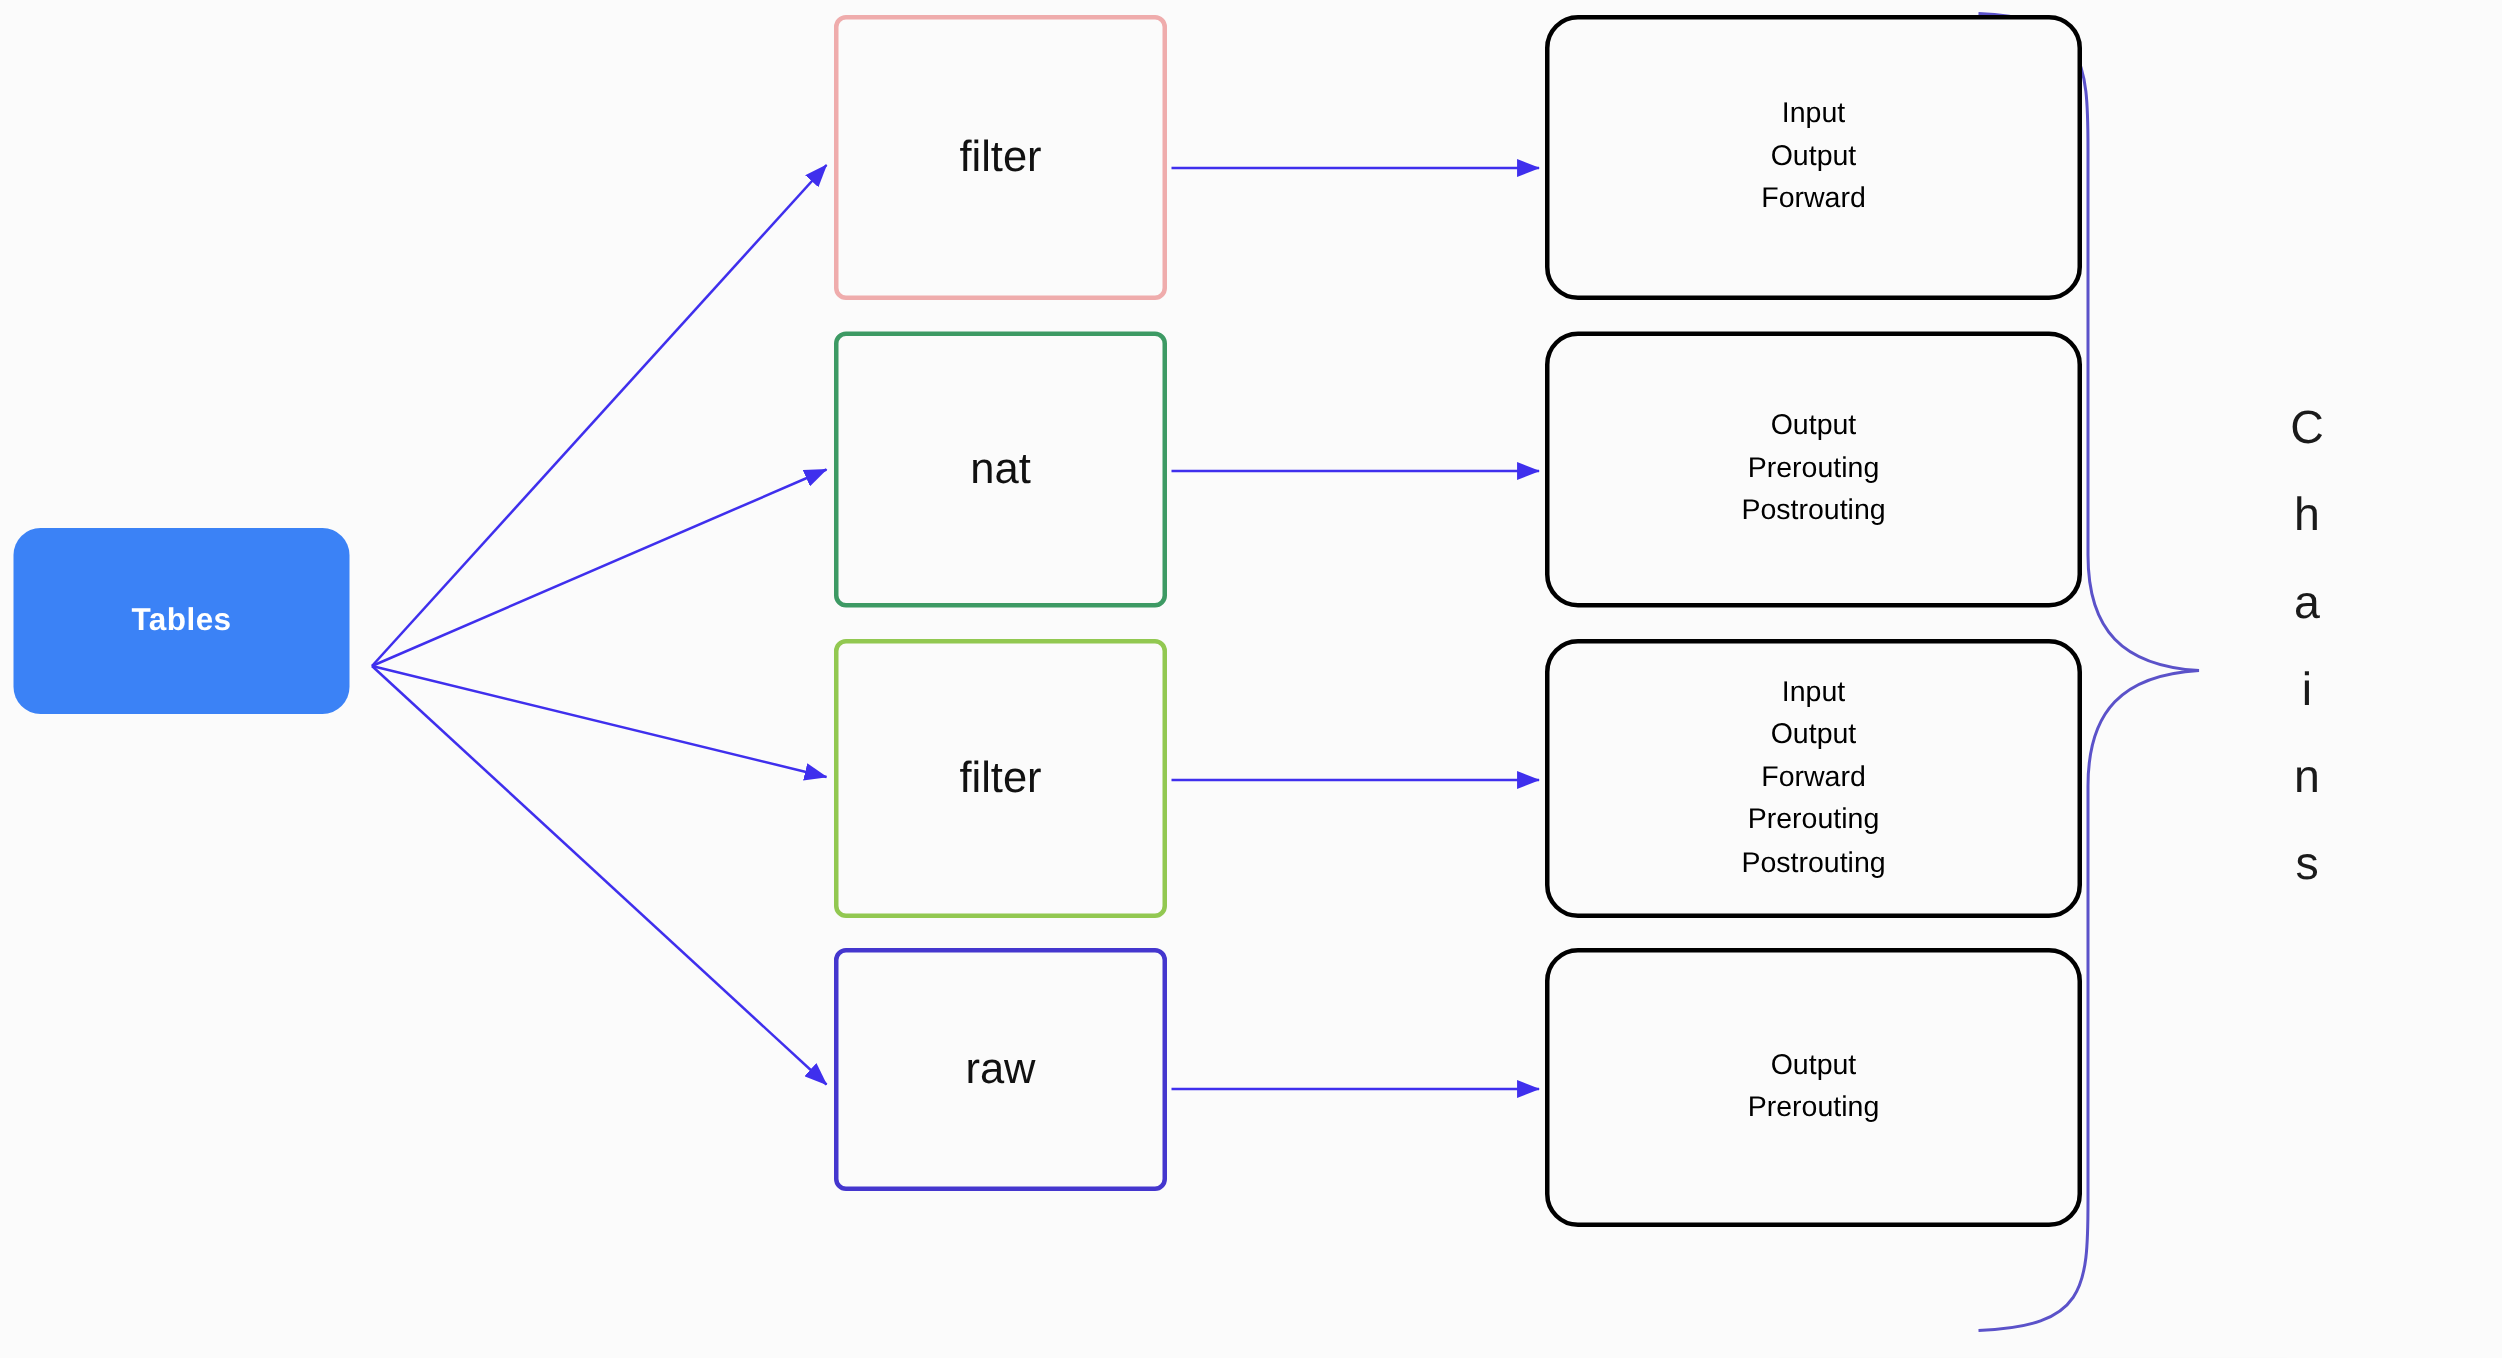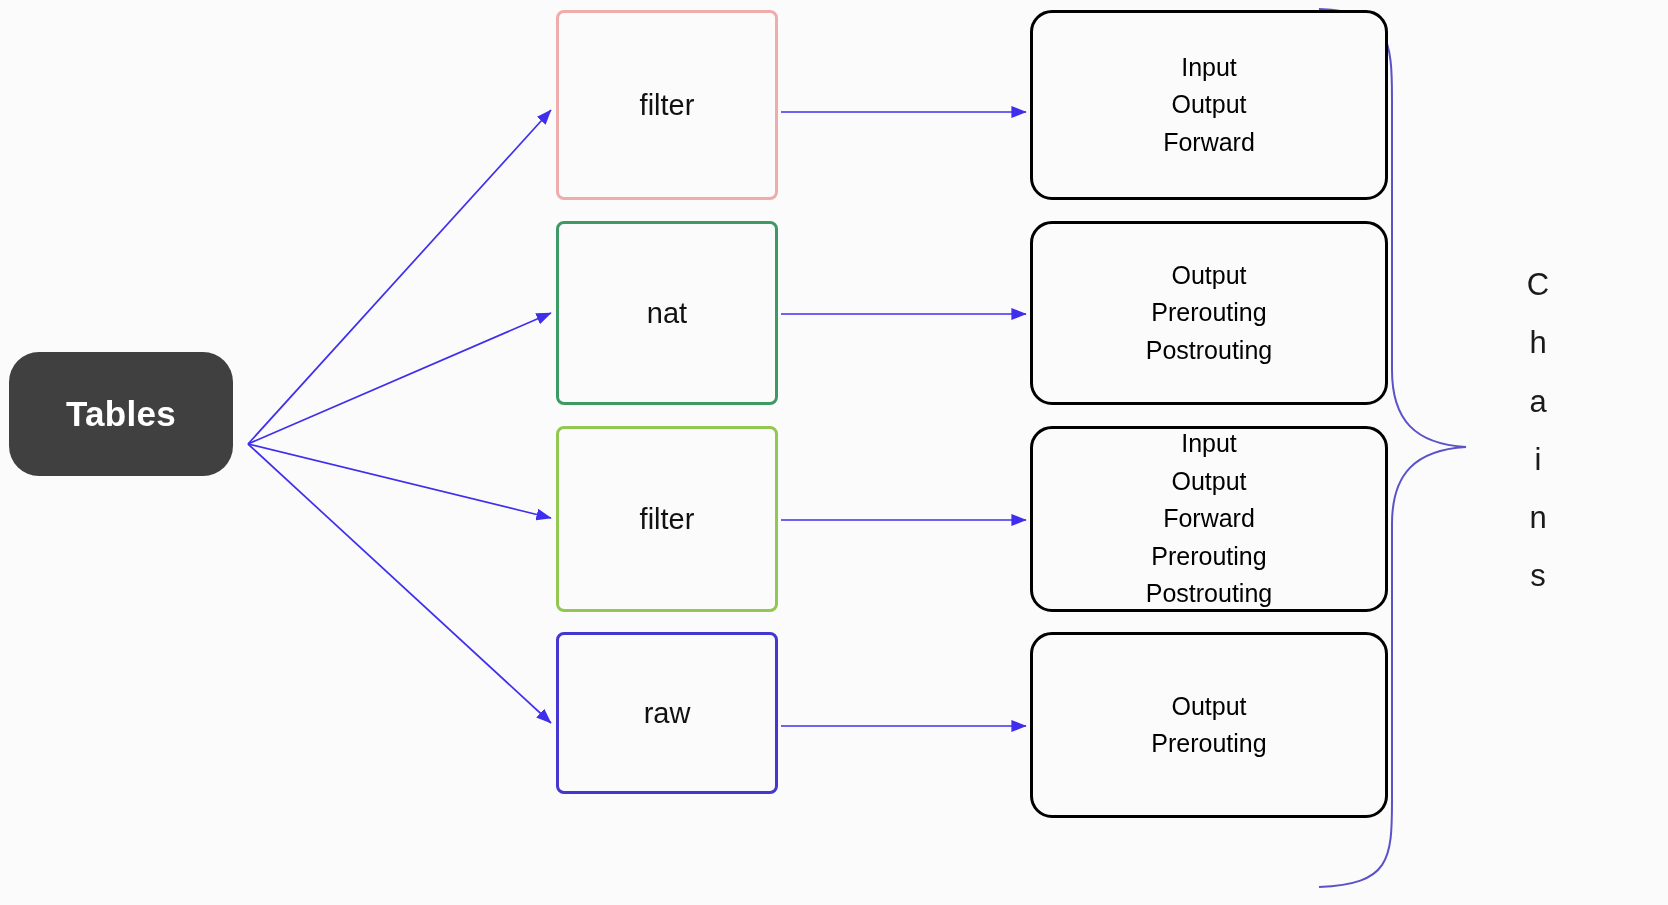--- a/index.html
+++ b/index.html
@@ -32,24 +32,24 @@
     justify-content: center;
     z-index: 2;
   }
 
   
   #tables-node {
     left: 9px;
     top: 352px;
     width: 224px;
     height: 124px;
-    background: #404040;
-    border-radius: 30px;
+    background: #3b82f6;
+    border-radius: 18px;
     color: #ffffff;
-    font-size: 35px;
+    font-size: 21px;
     font-weight: bold;
     letter-spacing: 0.3px;
   }
 
   
   .table-node {
     left: 556px;
     width: 222px;
     background: #fbfbfb;
     border-style: solid;
@@ -64,21 +64,21 @@
   #node-raw    { top: 632px; height: 162px; border-color: #4436ce; }
 
   
   .chain-node {
     left: 1030px;
     width: 358px;
     background: #fbfbfb;
     border: 3px solid #000000;
     border-radius: 22px;
     flex-direction: column;
-    font-size: 25px;
+    font-size: 19px;
     line-height: 1.50;
     color: #000000;
     text-align: center;
   }
   #chain-filter { top: 10px;  height: 190px; }
   #chain-nat    { top: 221px; height: 184px; }
   #chain-mangle { top: 426px; height: 186px; }
   #chain-raw    { top: 632px; height: 186px; }
   .chain-line { display: block; white-space: nowrap; }
 

